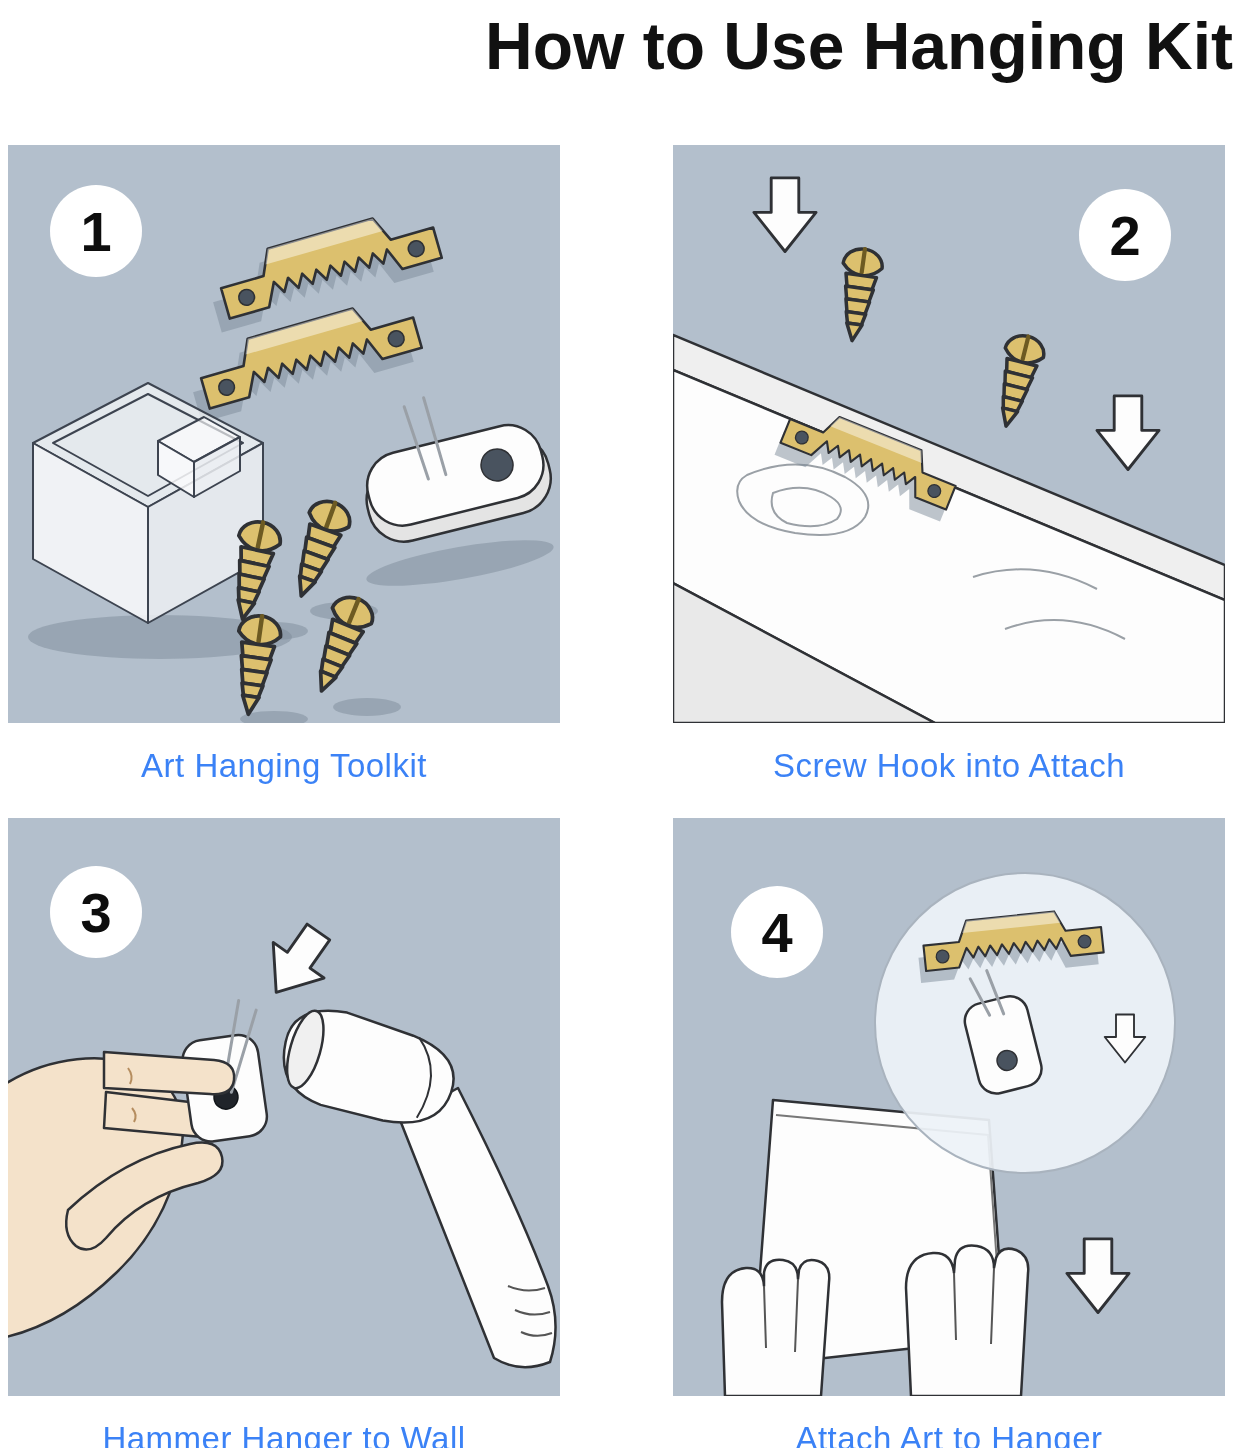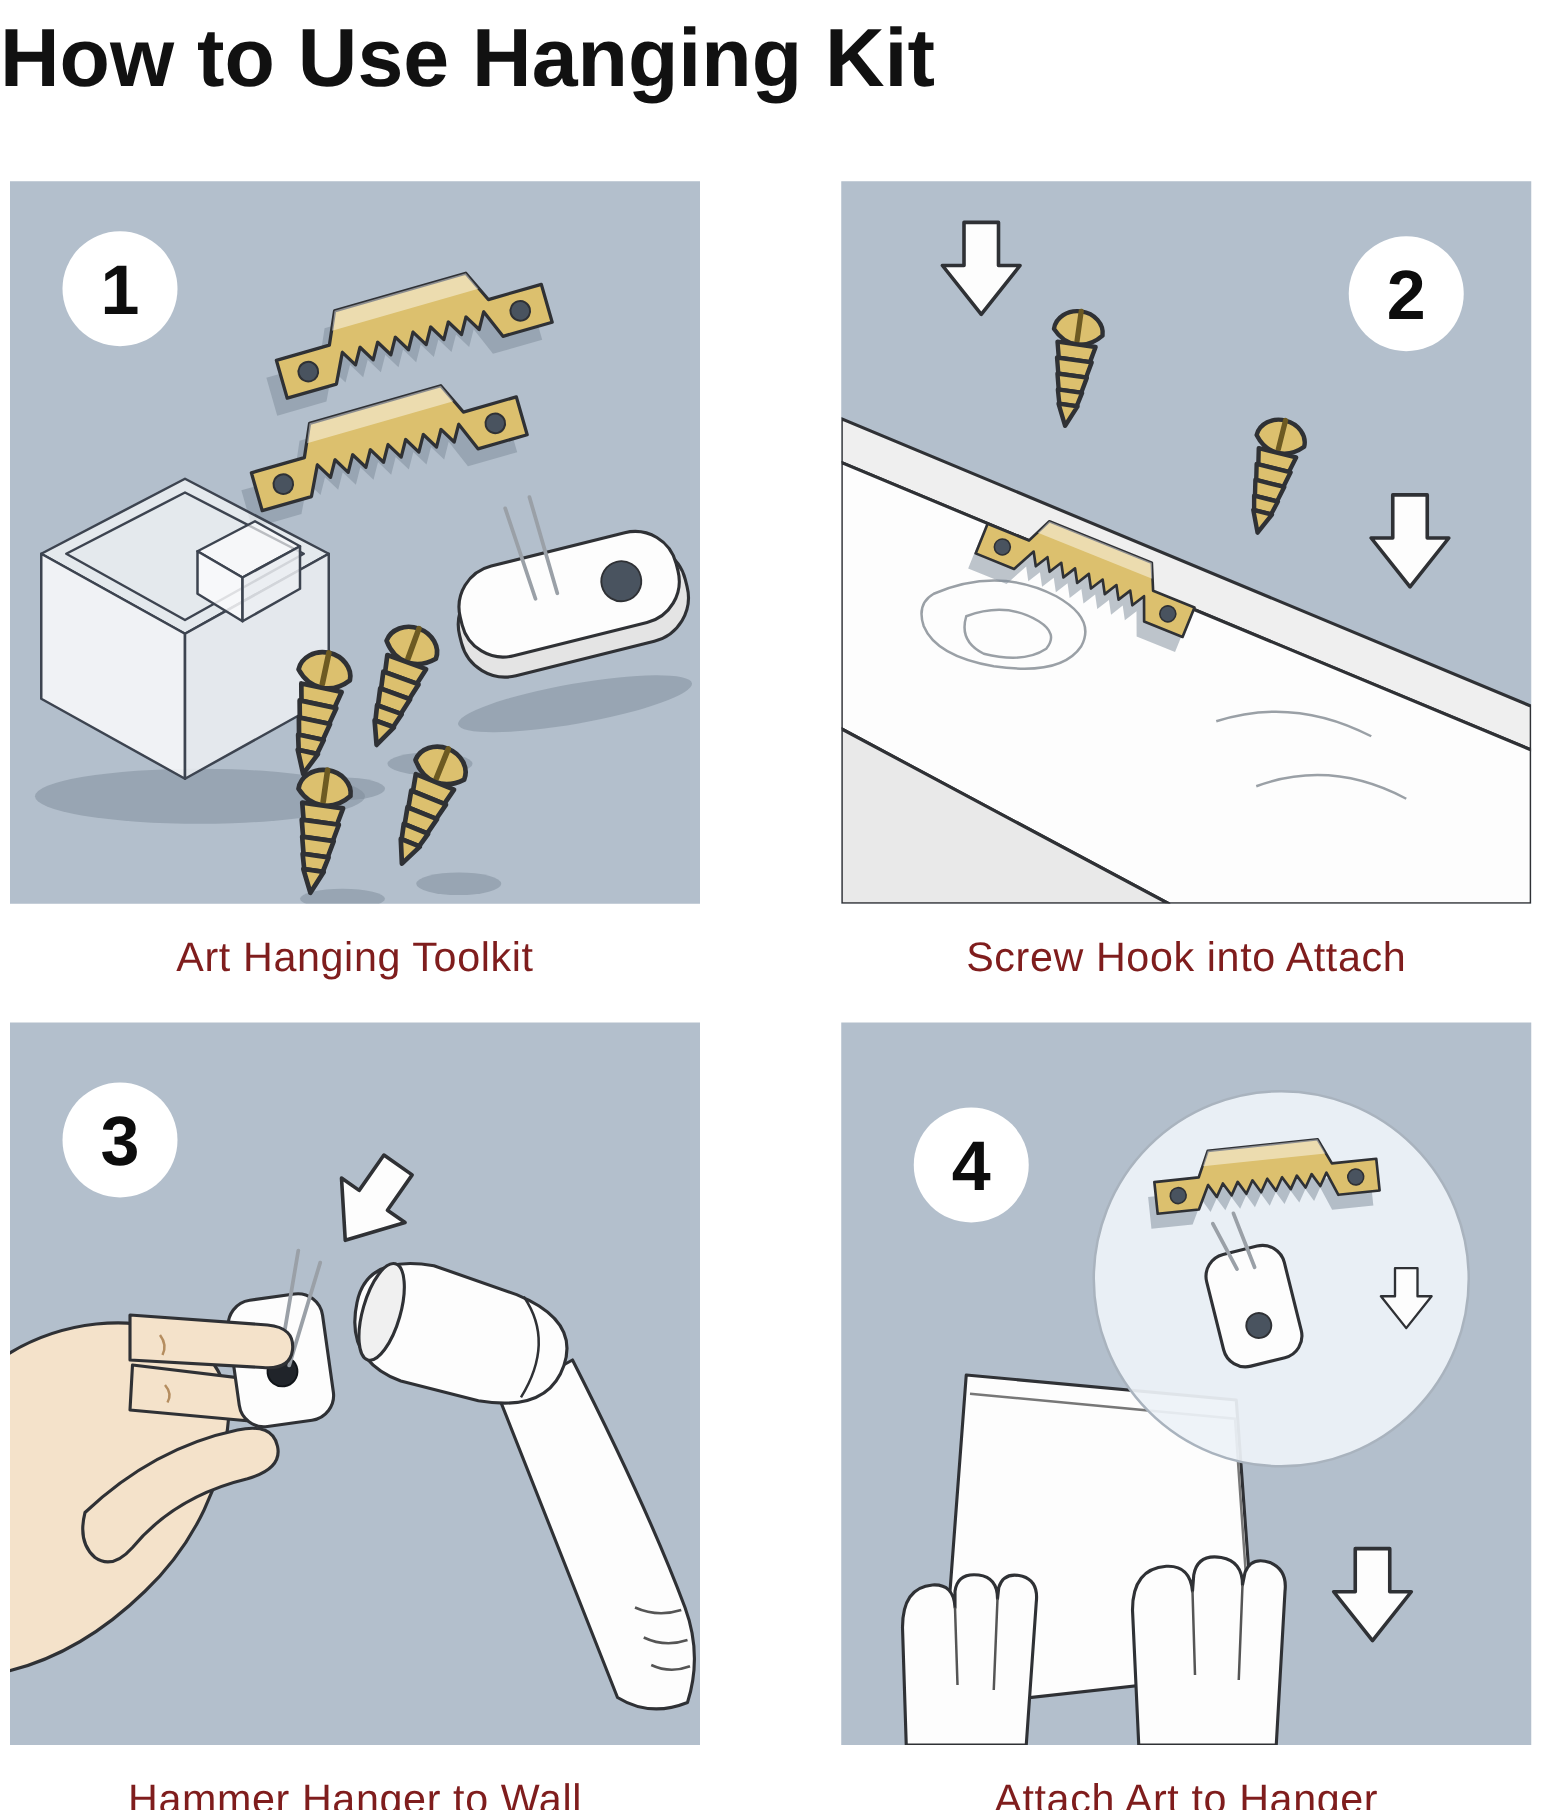--- a/index.html
+++ b/index.html
@@ -2,21 +2,21 @@
 <html style="--panel-background: #b3bfcc; --brass: #dcc06e; --outline: #2f3135; --skin: #f4e2ca; --shadow: #7e8b99; --white-part: #fdfdfd;"><head>
 <meta charset="utf-8">
 <style>
   html,body { margin:0; padding:0; background:#ffffff; }
   .page {
     width:1233px; height:1448px; overflow:hidden; position:relative;
     background:#ffffff; font-family:"Liberation Sans", sans-serif;
   }
   .title {
     margin:0; height:145px; box-sizing:border-box; padding-top:12px;
-    text-align:left; font-size:66px; font-weight:700; color:#111; line-height:1.05;
+    text-align:right; font-size:66px; font-weight:700; color:#111; line-height:1.05;
     letter-spacing:0px;
   }
   .grid {
     display:grid; grid-template-columns:552px 552px; column-gap:113px;
     padding:0 8px;
   }
   .cell { display:flex; flex-direction:column; }
   .panel {
     position:relative; width:100%; height:578px;
     background: var(--panel-background, #b3bfcc);
@@ -28,21 +28,21 @@
     background:#ffffff; color:#0d0d0d;
     display:flex; align-items:center; justify-content:center;
     font-size:56px; font-weight:700;
   }
   .badge-1 { left:42px; top:40px; }
   .badge-2 { right:54px; top:44px; }
   .badge-3 { left:42px; top:48px; }
   .badge-4 { left:58px; top:68px; }
   .caption {
     height:95px; box-sizing:border-box; padding-top:24px;
-    text-align:center; font-size:33px; color:#7f1d1d; font-weight:400;
+    text-align:center; font-size:33px; color:#3b82f6; font-weight:400;
     letter-spacing:0.5px;
   }
 
   
   .brass { fill: var(--brass, #dcc06e); }
   .ink { stroke: var(--outline, #2f3135); stroke-width:2.5; stroke-linejoin:round; }
   .hole { fill:#49535f; stroke:#2f3135; stroke-width:1.5; }
   .white-part { fill: var(--white-part, #fdfdfd); stroke:#2f3135; stroke-width:2.5; stroke-linejoin:round; }
   .shadow { fill: var(--shadow, #7e8b99); opacity:0.5; stroke:none; }
   .pin { stroke:#9aa0a7; stroke-width:3; stroke-linecap:round; }

